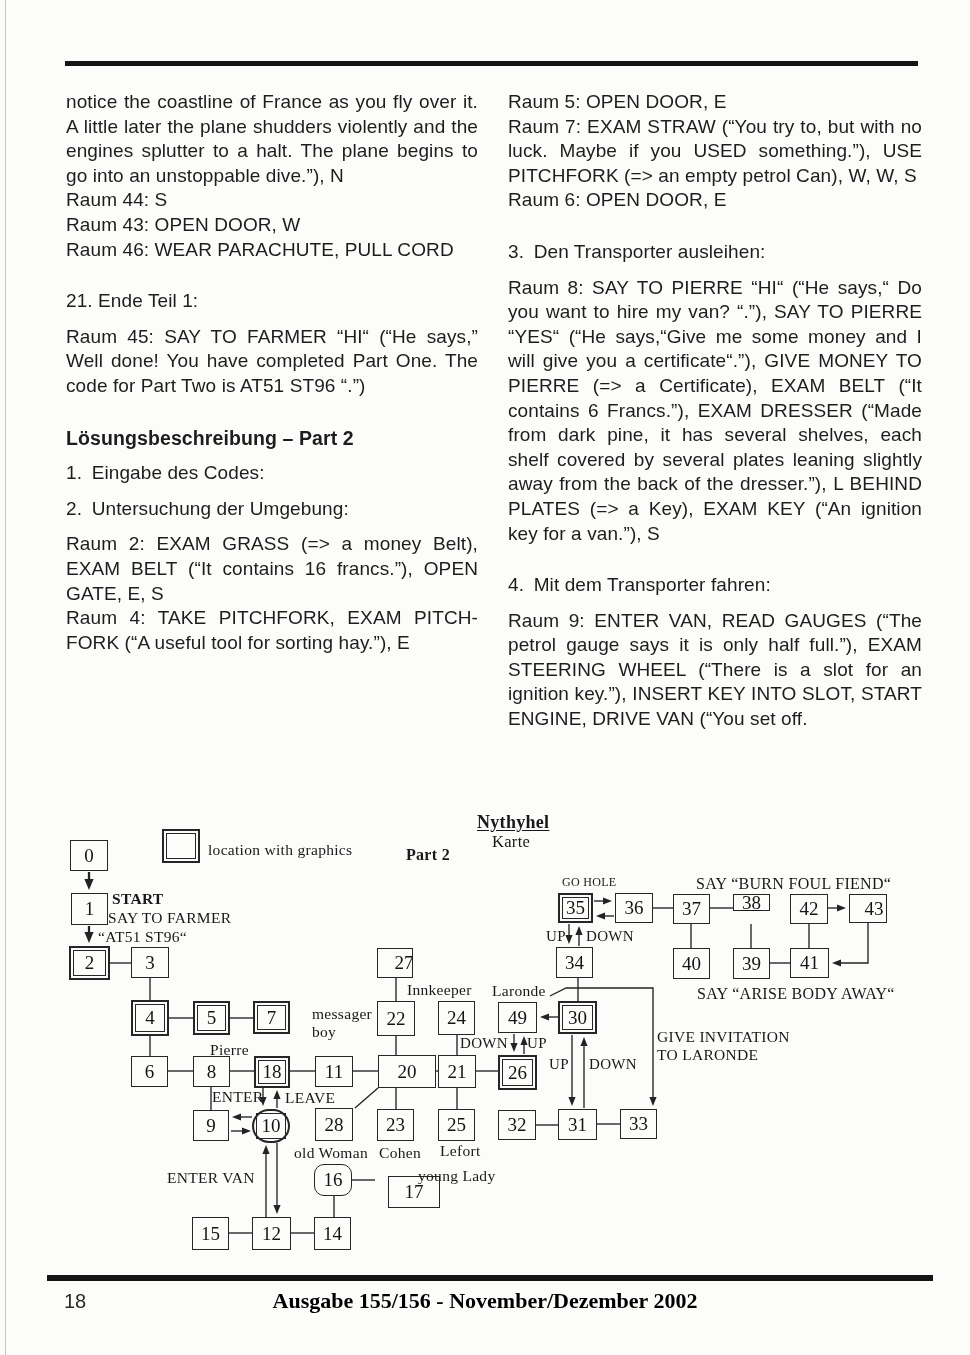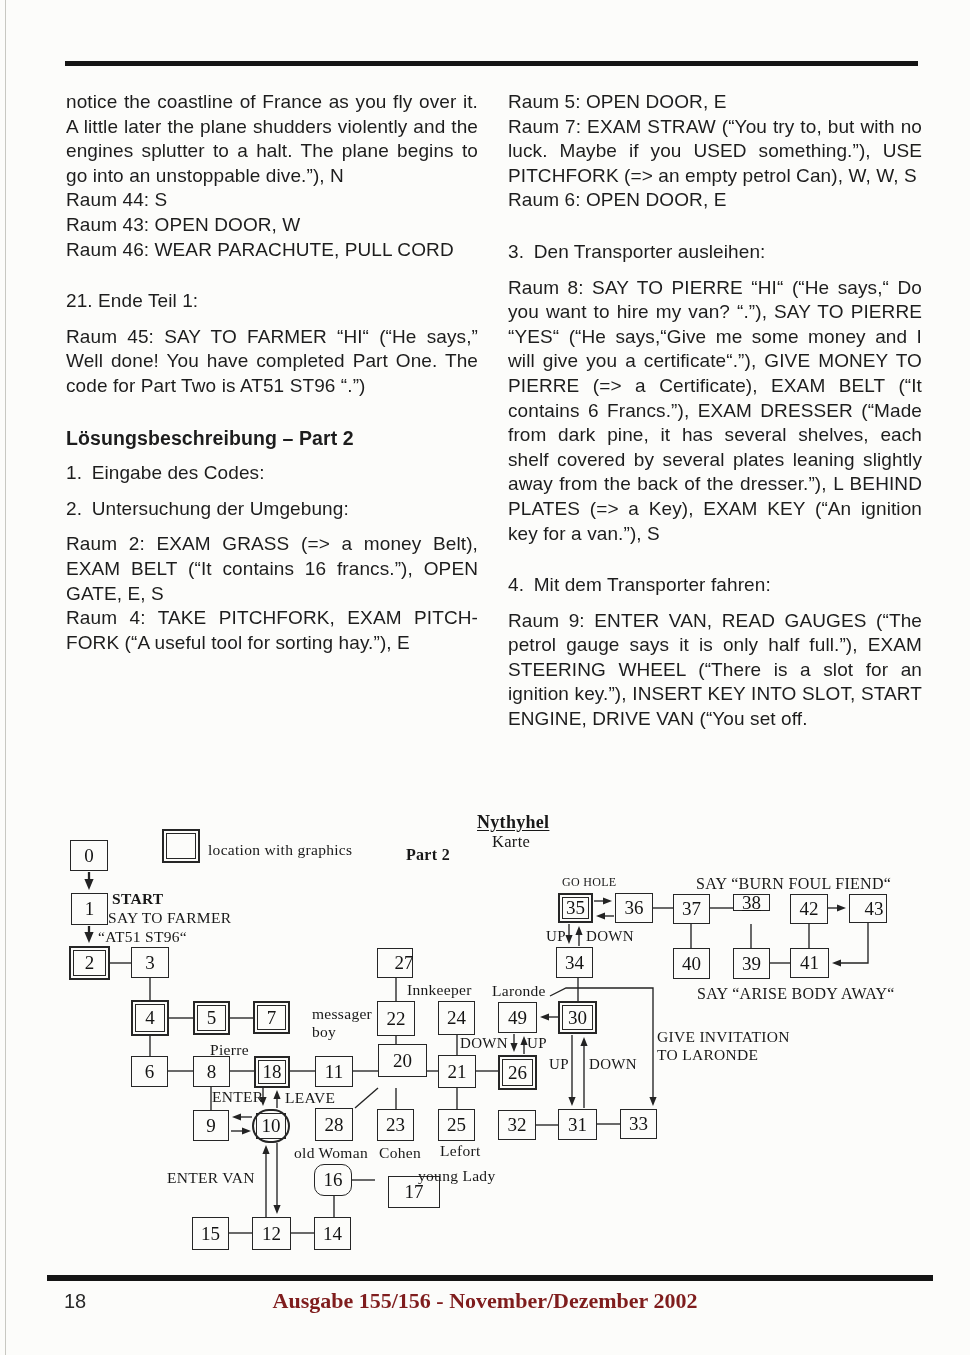--- a/index.html
+++ b/index.html
@@ -23,21 +23,21 @@
         font-family:"Liberation Serif",serif;font-size:19px;color:#141414;}
   .mbox.dbl{border-width:2.2px;}
   .mbox.dbl::before{content:"";position:absolute;inset:1.8px;border:1.3px solid #262626;}
   .mbox span{position:relative;}
   .mlabel{position:absolute;font-family:"Liberation Serif",serif;color:#181818;
           white-space:pre-line;line-height:1.15;letter-spacing:.3px;}
   .mlabel.b{font-weight:bold;}
   .mlabel.u{text-decoration:underline;text-underline-offset:2px;}
   .pageno{position:absolute;left:64px;top:1290px;font-size:20px;color:#2a2a2a;}
   .issue{position:absolute;left:0;top:1288px;width:100%;text-align:center;
-         font-family:"Liberation Serif",serif;font-weight:bold;font-size:22px;color:#7f1d1d;}
+         font-family:"Liberation Serif",serif;font-weight:bold;font-size:22px;color:#000000;}
 </style>
 </head>
 <body>
 
 <div class="page">
   <div class="scan-edge"></div>
   <div class="rule top"></div>
   <div class="rule bottom"></div>
 
   <div class="col left">
@@ -199,21 +199,21 @@
       </div>
       <div class="mbox" style="left: 377px; top: 148px; width: 36px; height: 30px; padding-left: 18px;">
         <span>27</span>
       </div>
       <div class="mbox" style="left: 377px; top: 201px; width: 38px; height: 35px;">
         <span>22</span>
       </div>
       <div class="mbox" style="left: 438px; top: 201px; width: 37px; height: 34px; text-align: right;">
         <span>24</span>
       </div>
-      <div class="mbox" style="left: 378px; top: 244px; width: 49px; height: 33px;">
+      <div class="mbox" style="left: 378px; top: 255px; width: 58px; height: 33px;">
         <span>20</span>
       </div>
       <div class="mbox" style="left: 438px; top: 255px; width: 38px; height: 33px;">
         <span>21</span>
       </div>
       <div class="mbox" style="left: 377px; top: 309px; width: 37px; height: 32px;">
         <span>23</span>
       </div>
       <div class="mbox" style="left: 438px; top: 309px; width: 37px; height: 32px;">
         <span>25</span>

